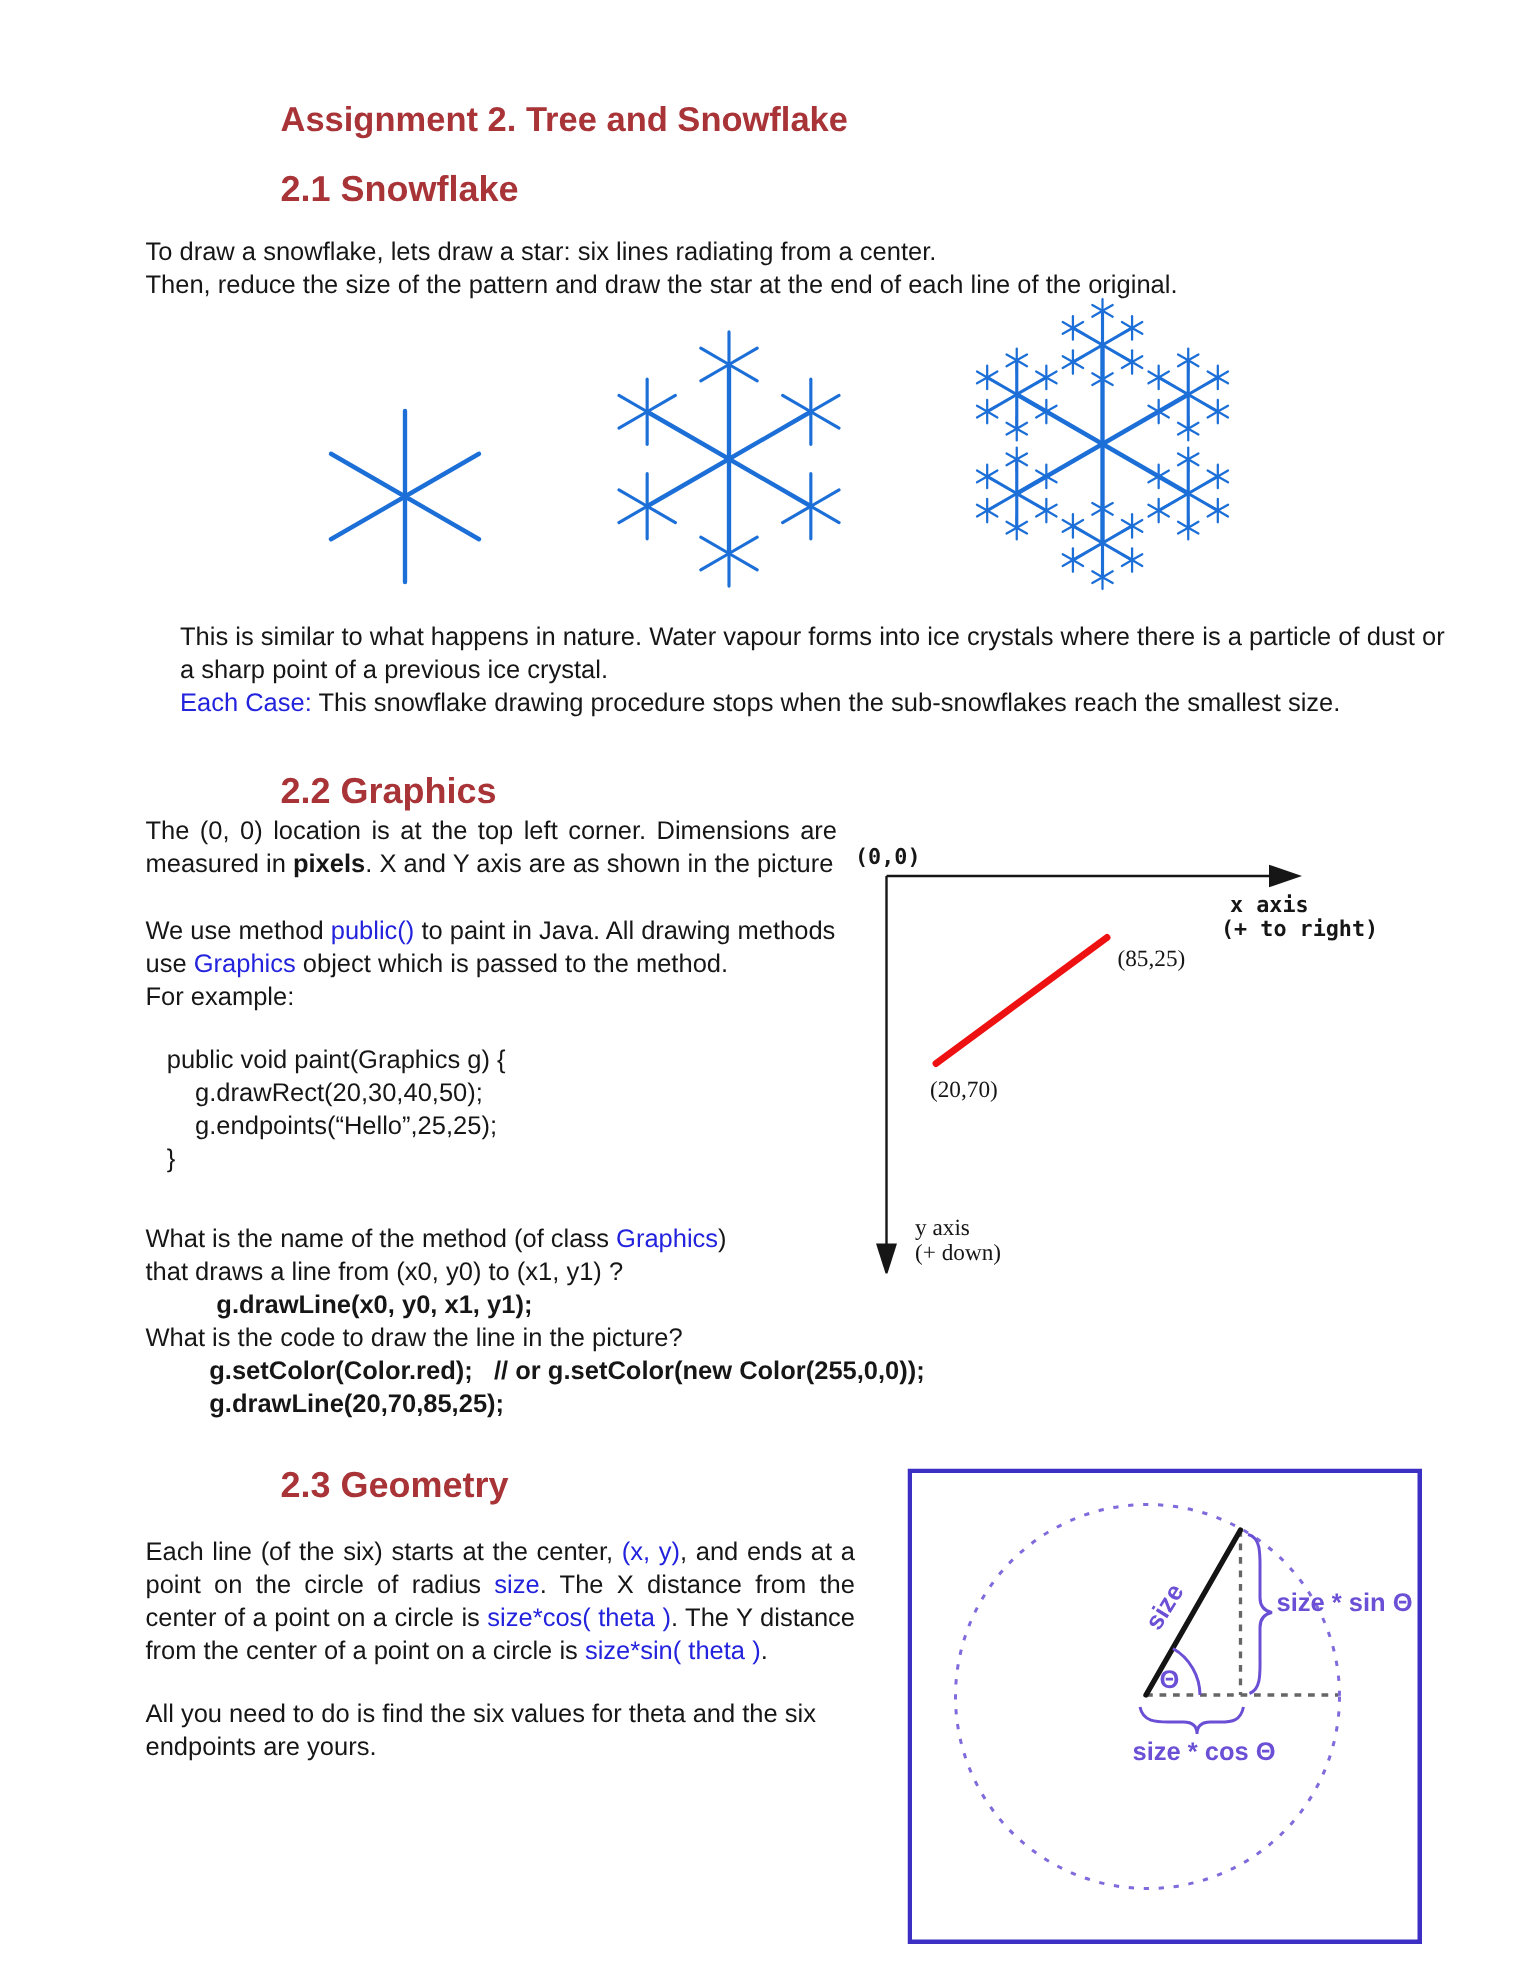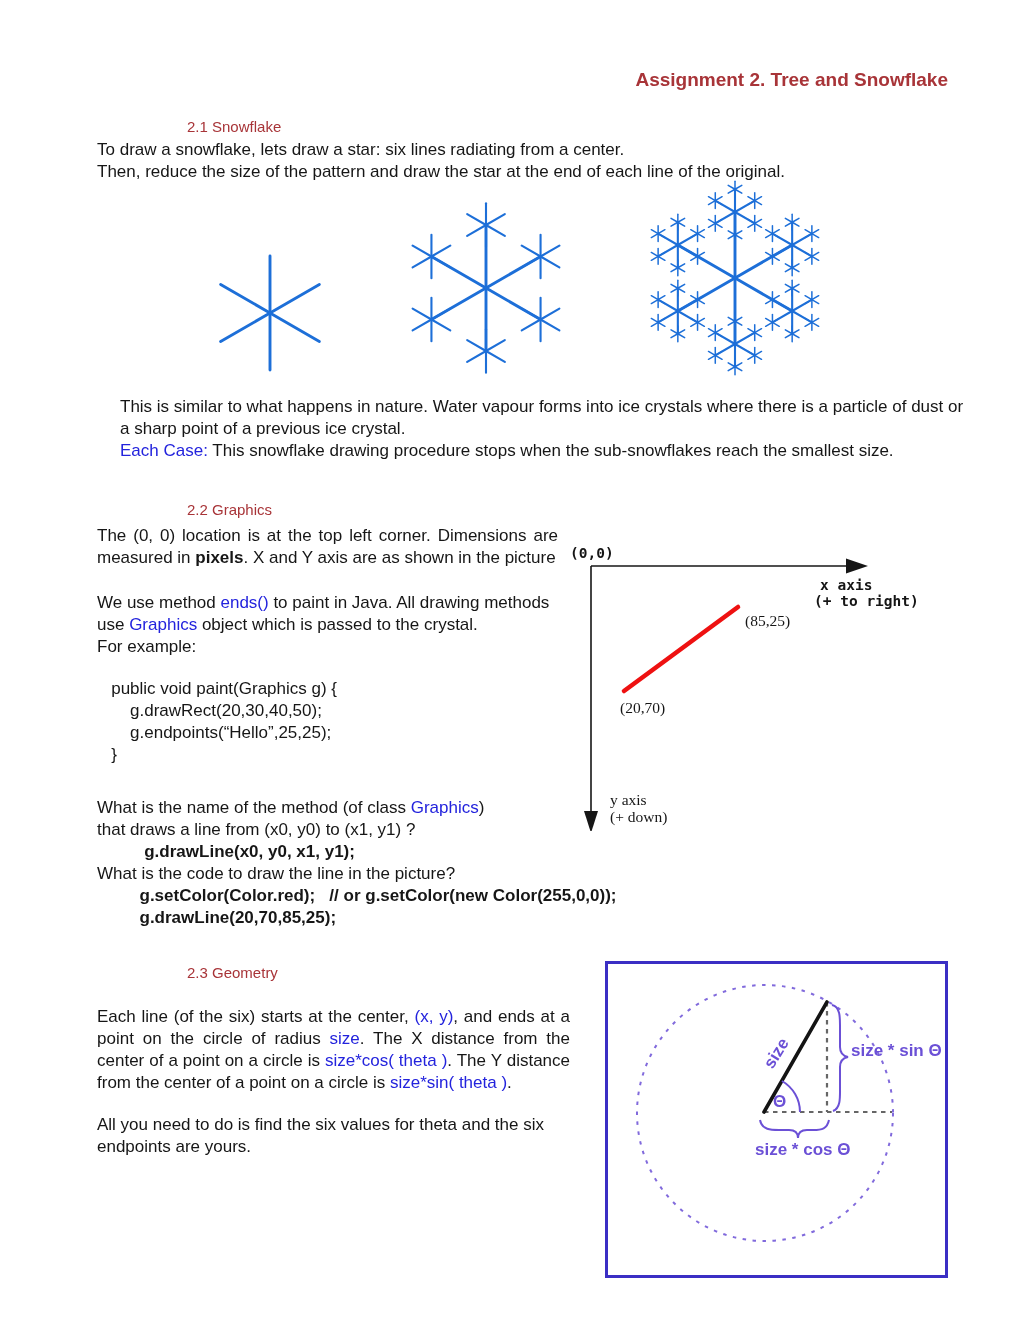--- a/index.html
+++ b/index.html
@@ -3,27 +3,27 @@
 <meta charset="utf-8">
 <style>
   html,body{margin:0;padding:0;background:#ffffff;}
   .page{
     width:1020px;height:1320px;box-sizing:border-box;position:relative;
     background:#fff;overflow:hidden;
     padding:63px 72px 0 97px;
     font-family:"Liberation Sans",sans-serif;
     font-size:17px;color:#161616;
   }
-  h1.doc-title{margin:0 0 0 90px;font-size:19px;line-height:33px;font-weight:bold;color:var(--heading);text-align:right;}
-  .h2{margin:0 0 0 90px;font-size:15px;line-height:24px;font-weight:normal;color:var(--heading);}
+  h1.doc-title{margin:0 0 0 90px;font-size:23px;line-height:33px;font-weight:bold;color:var(--heading);}
+  .h2{margin:0 0 0 90px;font-size:24px;line-height:24px;font-weight:bold;color:var(--heading);}
   #h2-snowflake{margin-top:19px;}
   #h2-graphics{margin-top:36px;}
   #h2-geometry{margin-top:32px;}
   .para{margin:0;line-height:22px;}
-  #intro-para{}
+  #intro-para{margin-top:18px;}
   .snowflakes{position:relative;height:200px;}
   .flake{position:absolute;}
   #flake-1{left:113px;top:70px;}
   #flake-2{left:299px;top:15px;}
   #flake-3{left:538px;top:-5px;}
   #nature-para{margin-top:13px;width:849px;margin-left:23px;}
   .axis-figure{float:right;width:390px;height:306px;}
   #g-para1{margin-top:3px;text-align:justify;}
   #g-para2{margin-top:23px;}
   .code{margin-top:20px;line-height:22px;white-space:pre-wrap;}
@@ -387,21 +387,21 @@
       <line x1="33" y1="41" x2="33" y2="288" class="axis-stroke"></line>
       <polygon points="26,286 33,308 40,286" fill="#161616"></polygon>
       <line x1="66" y1="166" x2="180" y2="82" class="red-line"></line>
       <text x="187" y="101" class="serif-label">(85,25)</text>
       <text x="62" y="188" class="serif-label">(20,70)</text>
       <text x="52" y="280" class="serif-label">y axis</text>
       <text x="52" y="297" class="serif-label">(+ down)</text>
     </svg>
 
     <p class="para" id="g-para1"><span>The (0, 0) location is at the top left corner. Dimensions are measured in </span><span class="b">pixels</span><span>. X and Y axis are as shown in the picture</span></p>
-    <p class="para" id="g-para2"><span>We use method </span><span class="blue">ends()</span><span> to paint in Java. All drawing methods use </span><span class="blue">Graphics</span><span> object which is passed to the crystal.</span><br><span>For example:</span></p>
+    <p class="para" id="g-para2"><span>We use method </span><span class="blue">public()</span><span> to paint in Java. All drawing methods use </span><span class="blue">Graphics</span><span> object which is passed to the method.</span><br><span>For example:</span></p>
     <div class="code"><span>   public void paint(Graphics g) {</span><br><span>       g.drawRect(20,30,40,50);</span><br><span>       g.endpoints(“Hello”,25,25);</span><br><span>   }</span></div>
     <div class="qa"><span>What is the name of the method (of class </span><span class="blue">Graphics</span><span>)</span><br><span>that draws a line from (x0, y0) to (x1, y1) ?</span><br><span class="b">          g.drawLine(x0, y0, x1, y1);</span><br><span>What is the code to draw the line in the picture?</span><br><span class="b">         g.setColor(Color.red);   // or g.setColor(new Color(255,0,0));</span><br><span class="b">         g.drawLine(20,70,85,25);</span></div>
   </div>
 
   <div class="bottom-section">
 
     <svg class="geo-figure" viewBox="0 0 343 317">
       <rect x="1.5" y="1.5" width="340" height="314" stroke-width="3" class="geo-border"></rect>
       <circle cx="160" cy="152" r="128" stroke-width="2" stroke-dasharray="3.5 6.5" class="geo-circle"></circle>
       <line x1="222" y1="41" x2="222" y2="151" class="gray-dash"></line>

